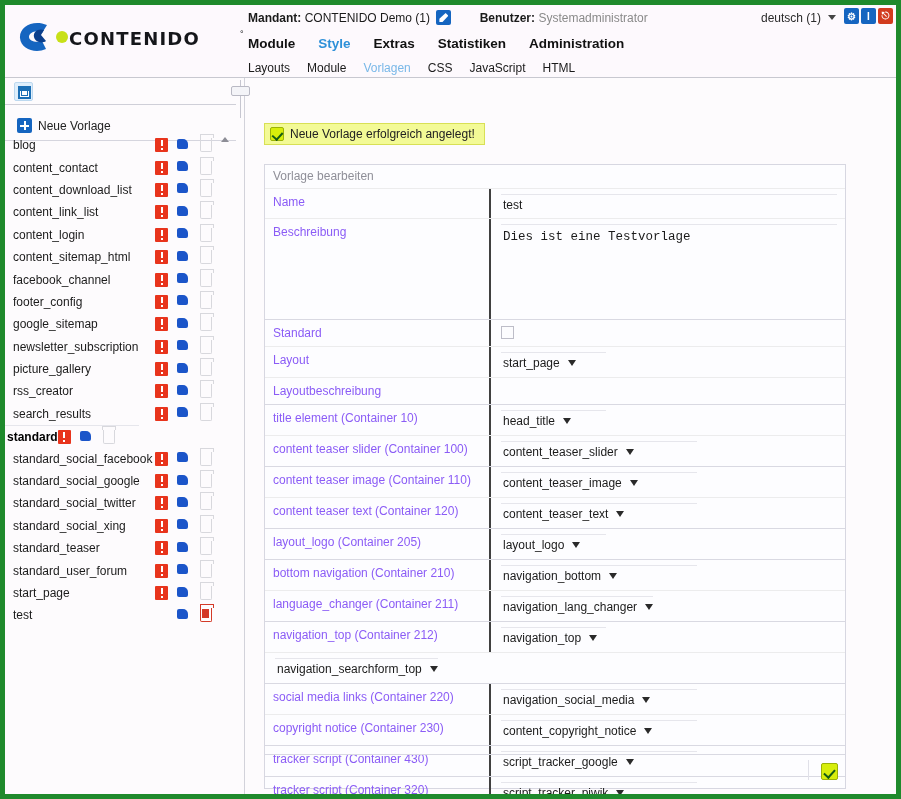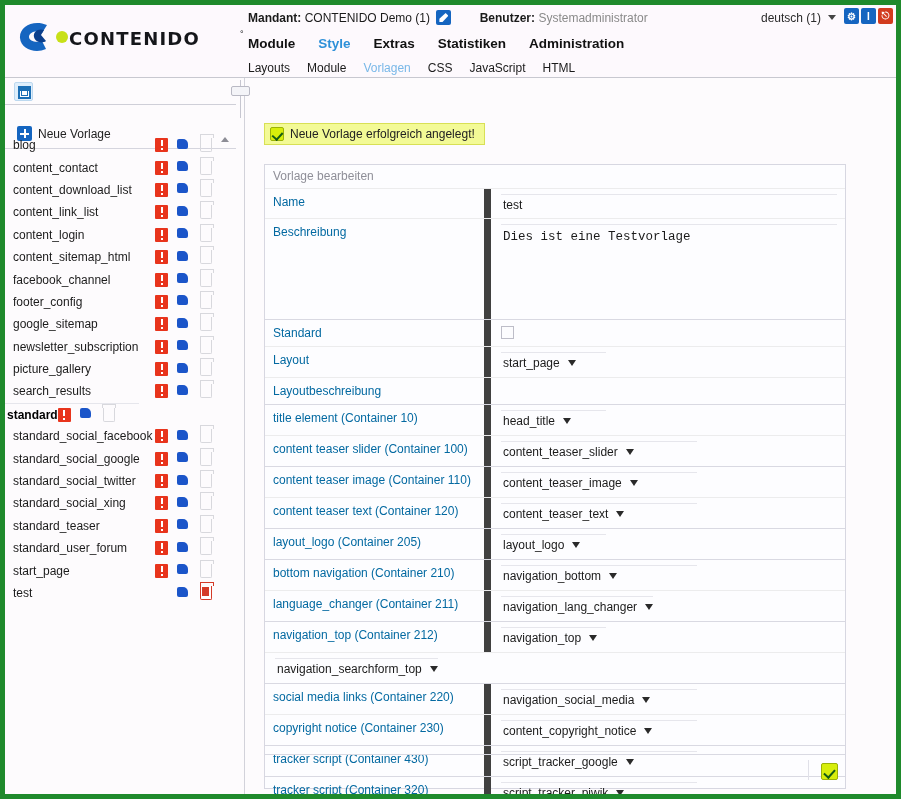--- a/index.html
+++ b/index.html
@@ -122,21 +122,21 @@
   #tpl-tab-icon .glyph::before {
     content: ""; position: absolute; left: 0; top: 0; right: 0; height: 3px;
     background: #1c6fb5;
   }
   #tpl-tab-icon .glyph::after {
     content: ""; position: absolute; left: 1px; bottom: 1px;
     width: 5px; height: 5px; border: 1px solid #1c6fb5;
   }
 
   #newtpl-bar {
-    position: absolute; left: 0; top: 44px;
+    position: absolute; left: 0; top: 36px;
     width: 231px; height: 27px;
     border-bottom: 1px solid #d5d5de;
     background: #fdfbfd;
   }
   #newtpl-btn {
     position: absolute; left: 12px; top: 4px;
     display: flex; align-items: center; gap: 6px;
     cursor: pointer;
   }
   .plus-ico {
@@ -284,22 +284,22 @@
   }
   .frow {
     display: flex;
     border-top: 1px solid #ececed;
     min-height: 26px;
   }
   .frow.grp { border-top: 1px solid #d9d9e2; }
   .fcell-l {
     width: 226px; flex: 0 0 226px;
     padding: 5px 6px 5px 8px;
-    font-size: 12px; color: #0369a1;
-    border-right: 7px solid #404040;
+    font-size: 12px; color: #8b5cf6;
+    border-right: 2px solid #404040;
     line-height: 16px;
   }
   .fcell-r {
     flex: 1 1 auto;
     padding: 5px 8px 5px 10px;
     font-size: 12px; color: #222;
     display: flex; align-items: flex-start;
   }
 
   .txt-input {
@@ -491,20 +491,27 @@
             <span class="ic-trash"></span>
           </div>
         </div><div class="tpl-row">
           <div class="nm">picture_gallery</div>
           <div class="tpl-icons">
             <span class="ic-warn"></span>
             <span class="ic-cube"></span>
             <span class="ic-trash"></span>
           </div>
         </div><div class="tpl-row">
+          <div class="nm">rss_creator</div>
+          <div class="tpl-icons">
+            <span class="ic-warn"></span>
+            <span class="ic-cube"></span>
+            <span class="ic-trash"></span>
+          </div>
+        </div><div class="tpl-row">
           <div class="nm">search_results</div>
           <div class="tpl-icons">
             <span class="ic-warn"></span>
             <span class="ic-cube"></span>
             <span class="ic-trash"></span>
           </div>
         </div><div class="tpl-row sel">
           <div class="nm">standard</div>
           <div class="tpl-icons">
             <span class="ic-warn"></span>

